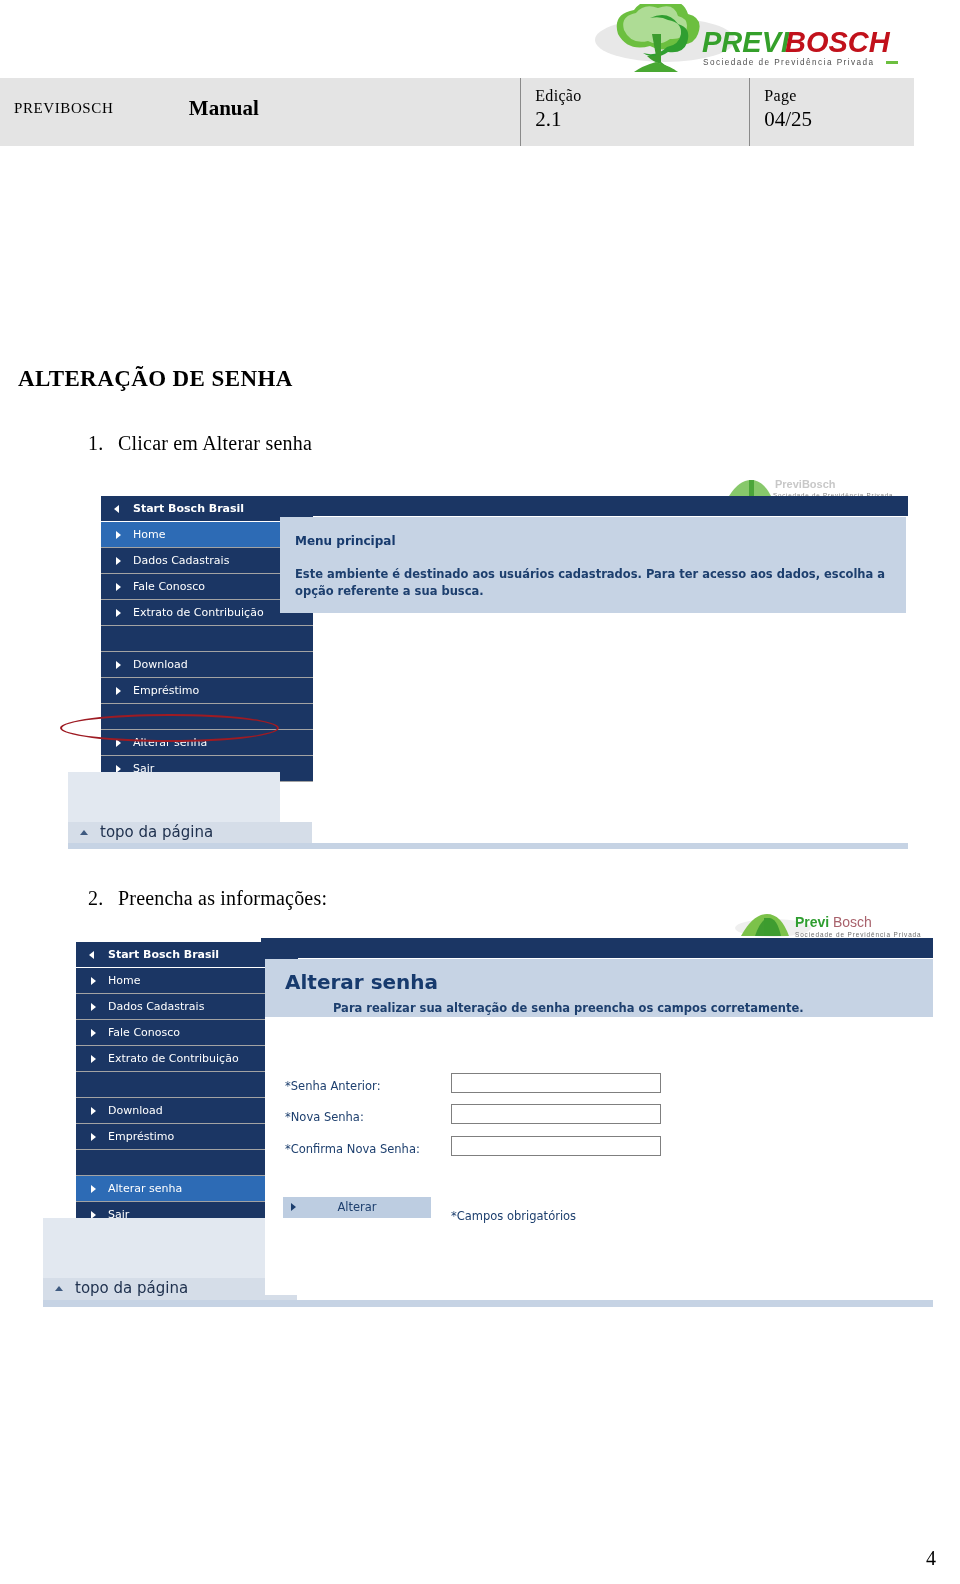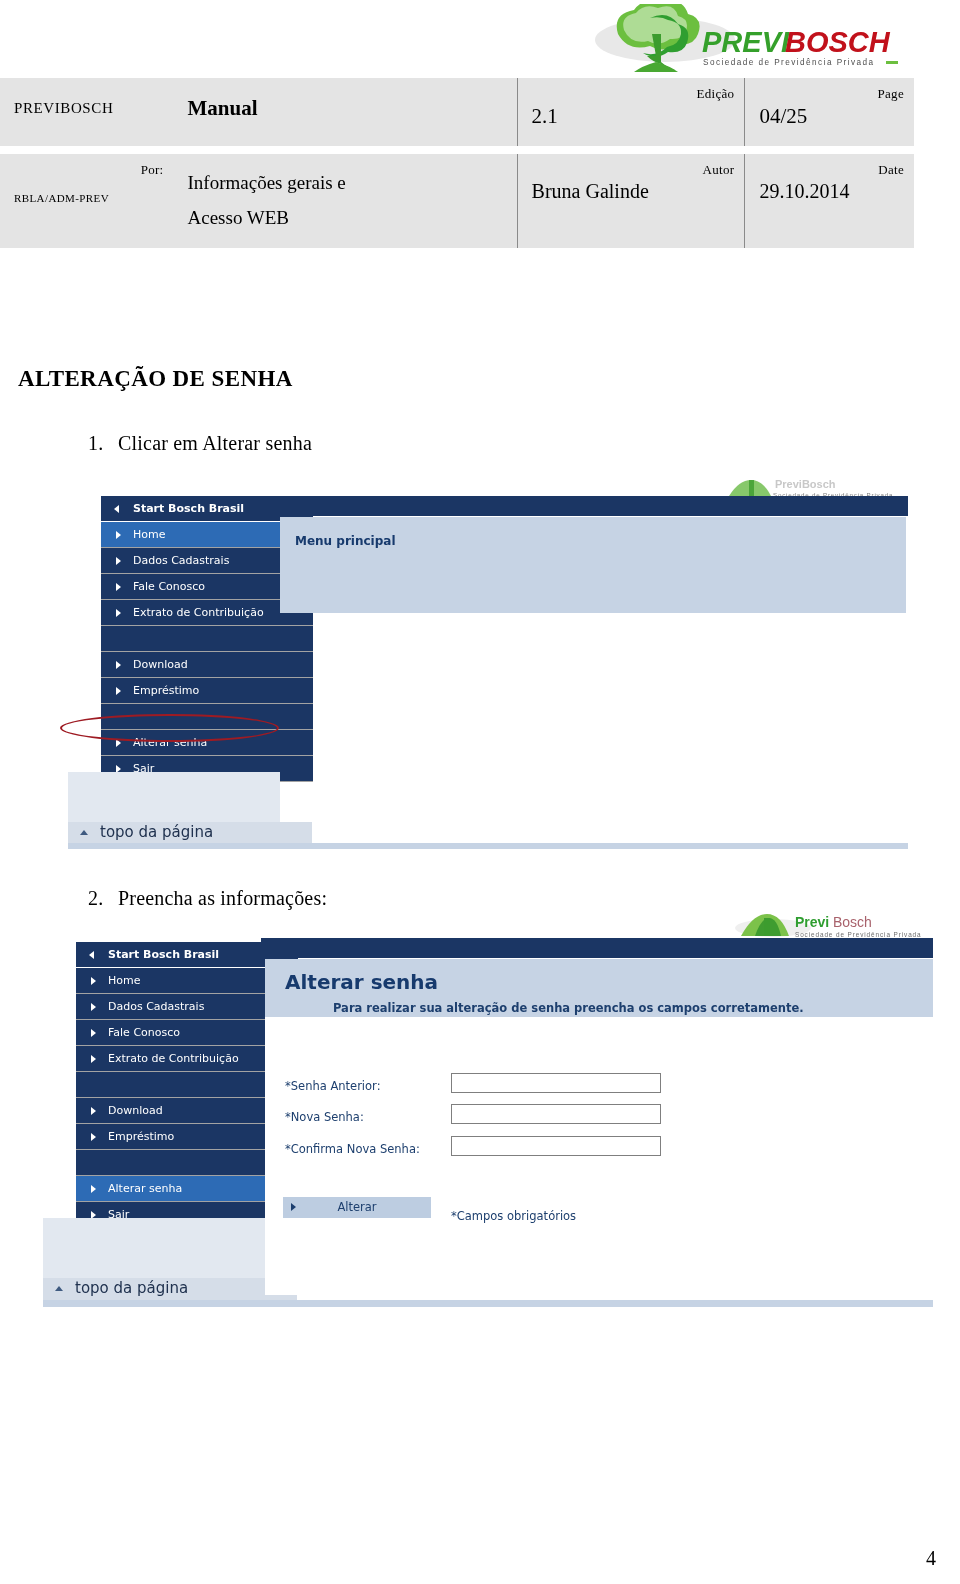--- a/index.html
+++ b/index.html
@@ -58,25 +58,24 @@
     font-size: 15px;
     letter-spacing: 0.6px;
     padding-top: 14px;
   }
   .cell-manual {
     font-weight: bold;
     font-size: 21px;
     padding-top: 10px;
   }
   .small-label {
-    font-size: 13px;
+    font-size: 16px;
     letter-spacing: 0.3px;
     line-height: 1.2;
     margin-bottom: 2px;
-    text-align: right;
   }
   .big-val {
     font-size: 21px;
     line-height: 1.15;
   }
   .por-sub {
     font-size: 11px;
     letter-spacing: 0.4px;
     margin-top: 14px;
   }
@@ -296,38 +295,20 @@
       <div class="big-val">2.1</div>
     </td>
     <td class="c4">
       <div class="small-label">Page</div>
       <div class="big-val">04/25</div>
     </td>
   </tr>
   <tr class="spacer">
     <td colspan="4"></td>
   </tr>
-  <tr class="row2">
-    <td class="c1">
-      <div class="small-label">Por:</div>
-      <div class="por-sub">RBLA/ADM-PREV</div>
-    </td>
-    <td class="c2">
-      <div class="doc-subject">Informações gerais e</div>
-      <div class="doc-subject">Acesso WEB</div>
-    </td>
-    <td class="c3">
-      <div class="small-label">Autor</div>
-      <div class="author-name">Bruna Galinde</div>
-    </td>
-    <td class="c4">
-      <div class="small-label">Date</div>
-      <div class="date-val">29.10.2014</div>
-    </td>
-  </tr>
 </tbody>
   </table>
 
 <div class="section-title">ALTERAÇÃO DE SENHA</div>
 
 <div class="step step-1">
   <span class="num">1.</span><span>Clicar em Alterar senha</span>
 </div>
 
 <div class="shot" style="left:63px; top:482px; width:845px; height:370px;">
@@ -385,20 +366,21 @@
     </div>
   </div>
   <div class="nav-pad" style="left:5px; top:290px; width:212px; height:50px;"></div>
   <div class="nav-foot" style="left:5px; top:340px; width:212px; height:21px;">
     <span class="up"></span>
     <span>topo da página</span>
   </div>
 
   <div class="content-head" style="left:217px; top:35px; width:626px; height:96px;"></div>
   <div class="content-title" style="left:232px; top:52px; font-size:12px;">Menu principal</div>
+  <div class="content-sub" style="left:232px; top:84px; width:608px;">Este  ambiente é destinado aos usuários cadastrados. Para ter acesso aos dados, escolha a opção referente a sua busca.</div>
 
   <div style="position:absolute; left:5px; top:361px; width:840px; height:6px; background:#c6d3e4;"></div>
 
   <div class="ellipse" style="left:-3px; top:232px; width:215px; height:24px;"></div>
 </div>
 
 <div class="step step-2">
   <span class="num">2.</span><span>Preencha as informações:</span>
 </div>
 

